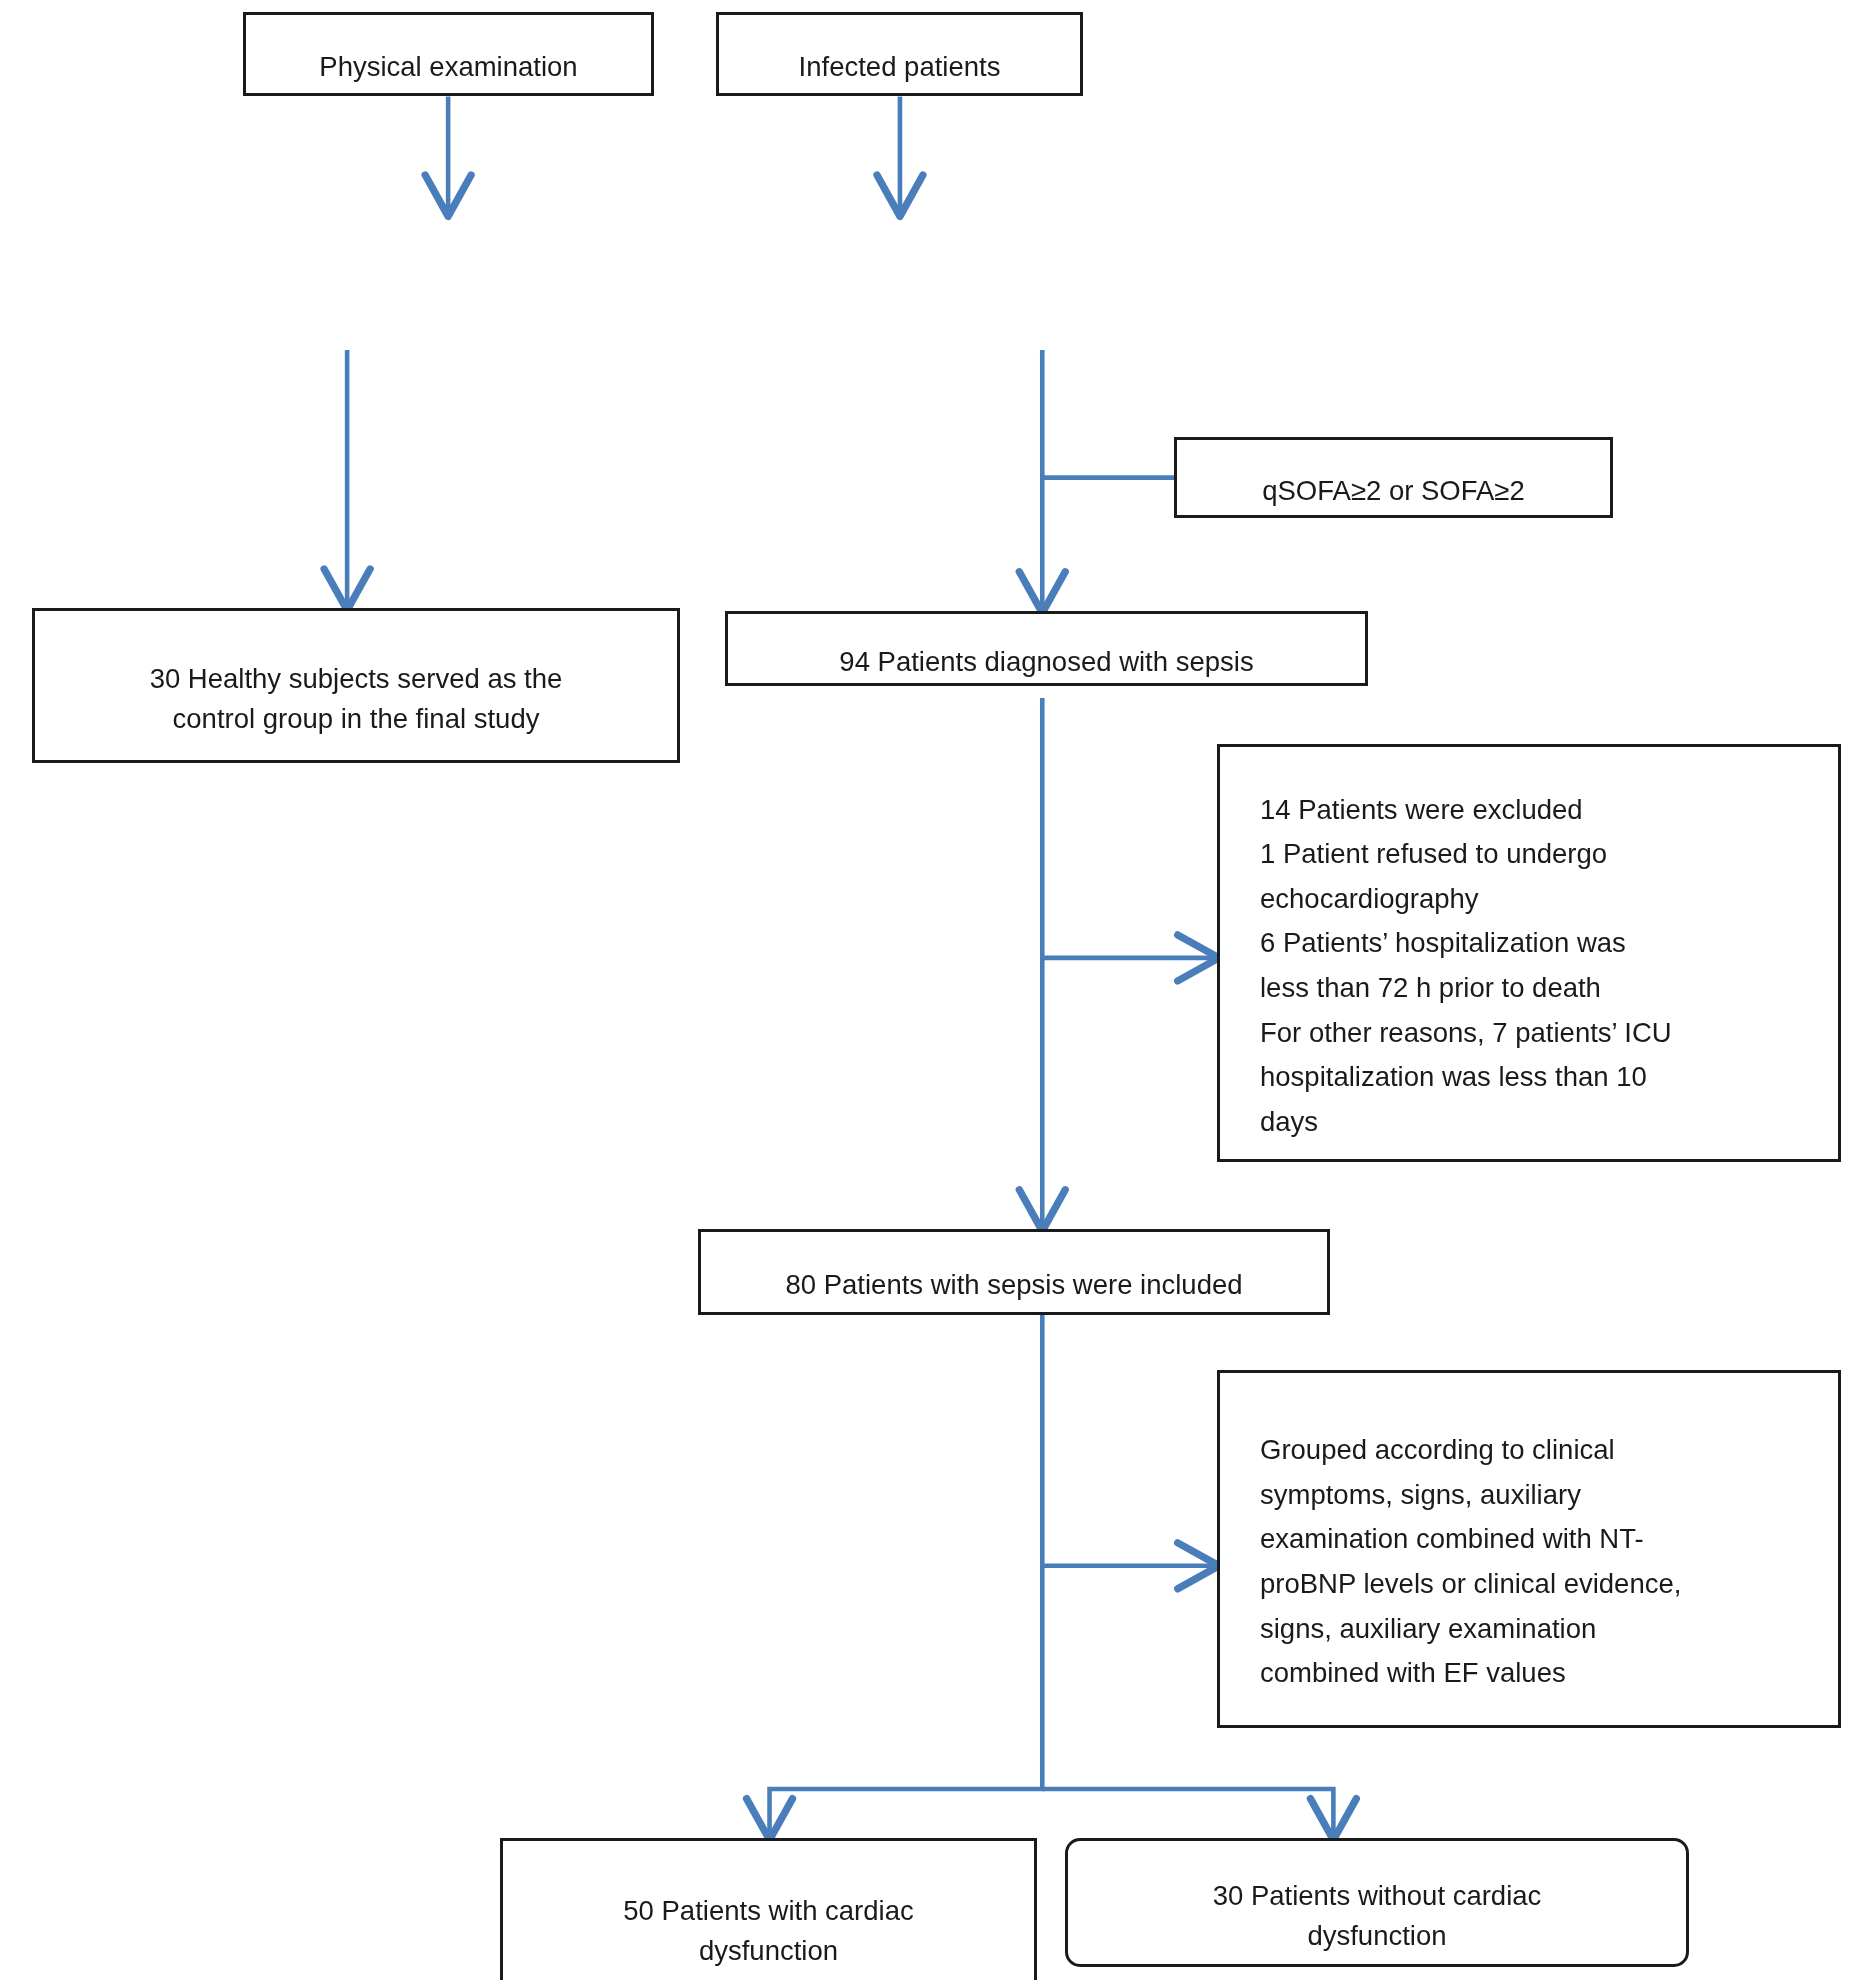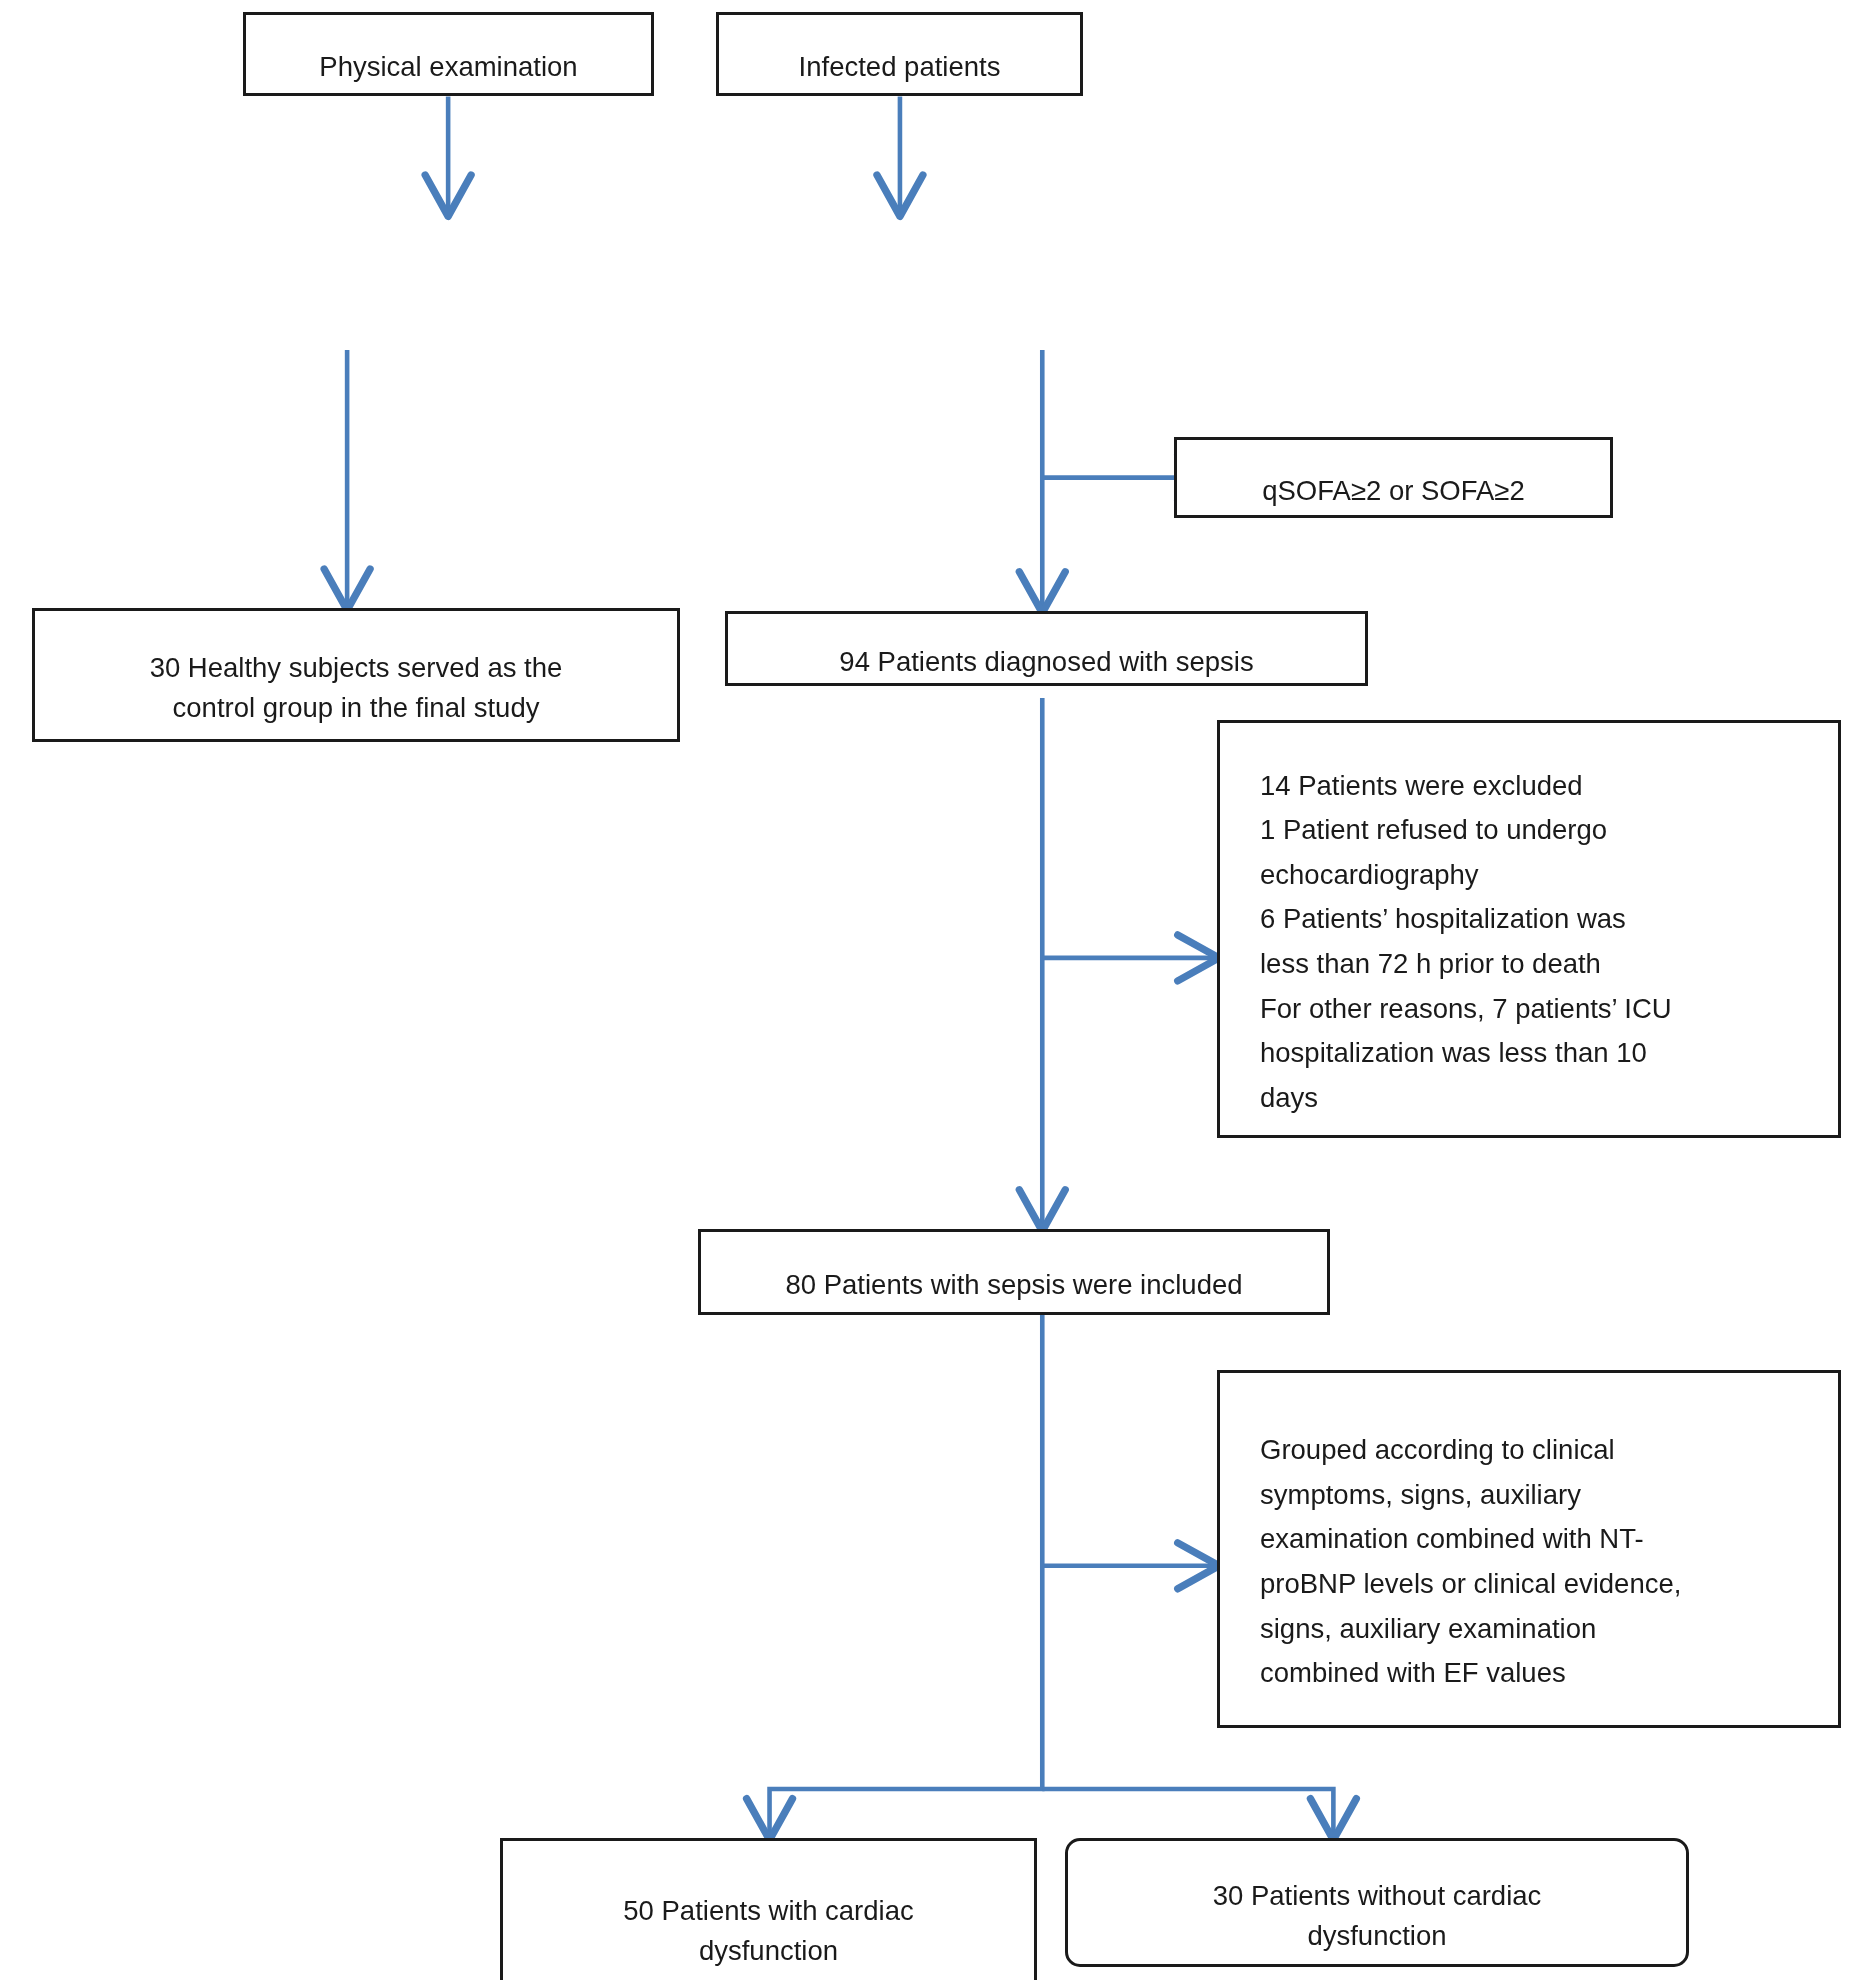--- a/index.html
+++ b/index.html
@@ -84,30 +84,30 @@
 
   <div class="node" style="left:716px; top:12px; width:367px; height:84px;">
     <span class="txt">Infected patients</span>
   </div>
 
 
   <div class="node" style="left:1174px; top:437px; width:439px; height:81px;">
     <span class="txt">qSOFA≥2 or SOFA≥2</span>
   </div>
 
-  <div class="node" style="left:32px; top:608px; width:648px; height:134px;">
+  <div class="node" style="left:32px; top:608px; width:648px; height:155px;">
     <span class="txt">30 Healthy subjects served as the
 control group in the final study</span>
   </div>
 
   <div class="node" style="left:725px; top:611px; width:643px; height:75px;">
     <span class="txt">94 Patients diagnosed with sepsis</span>
   </div>
 
-  <div class="node left-align" style="left:1217px; top:720px; width:624px; height:418px;">
+  <div class="node left-align" style="left:1217px; top:744px; width:624px; height:418px;">
     <span class="txt">14 Patients were excluded
 1 Patient refused to undergo
 echocardiography
 6 Patients’ hospitalization was
 less than 72 h prior to death
 For other reasons, 7 patients’ ICU
 hospitalization was less than 10
 days</span>
   </div>
 

